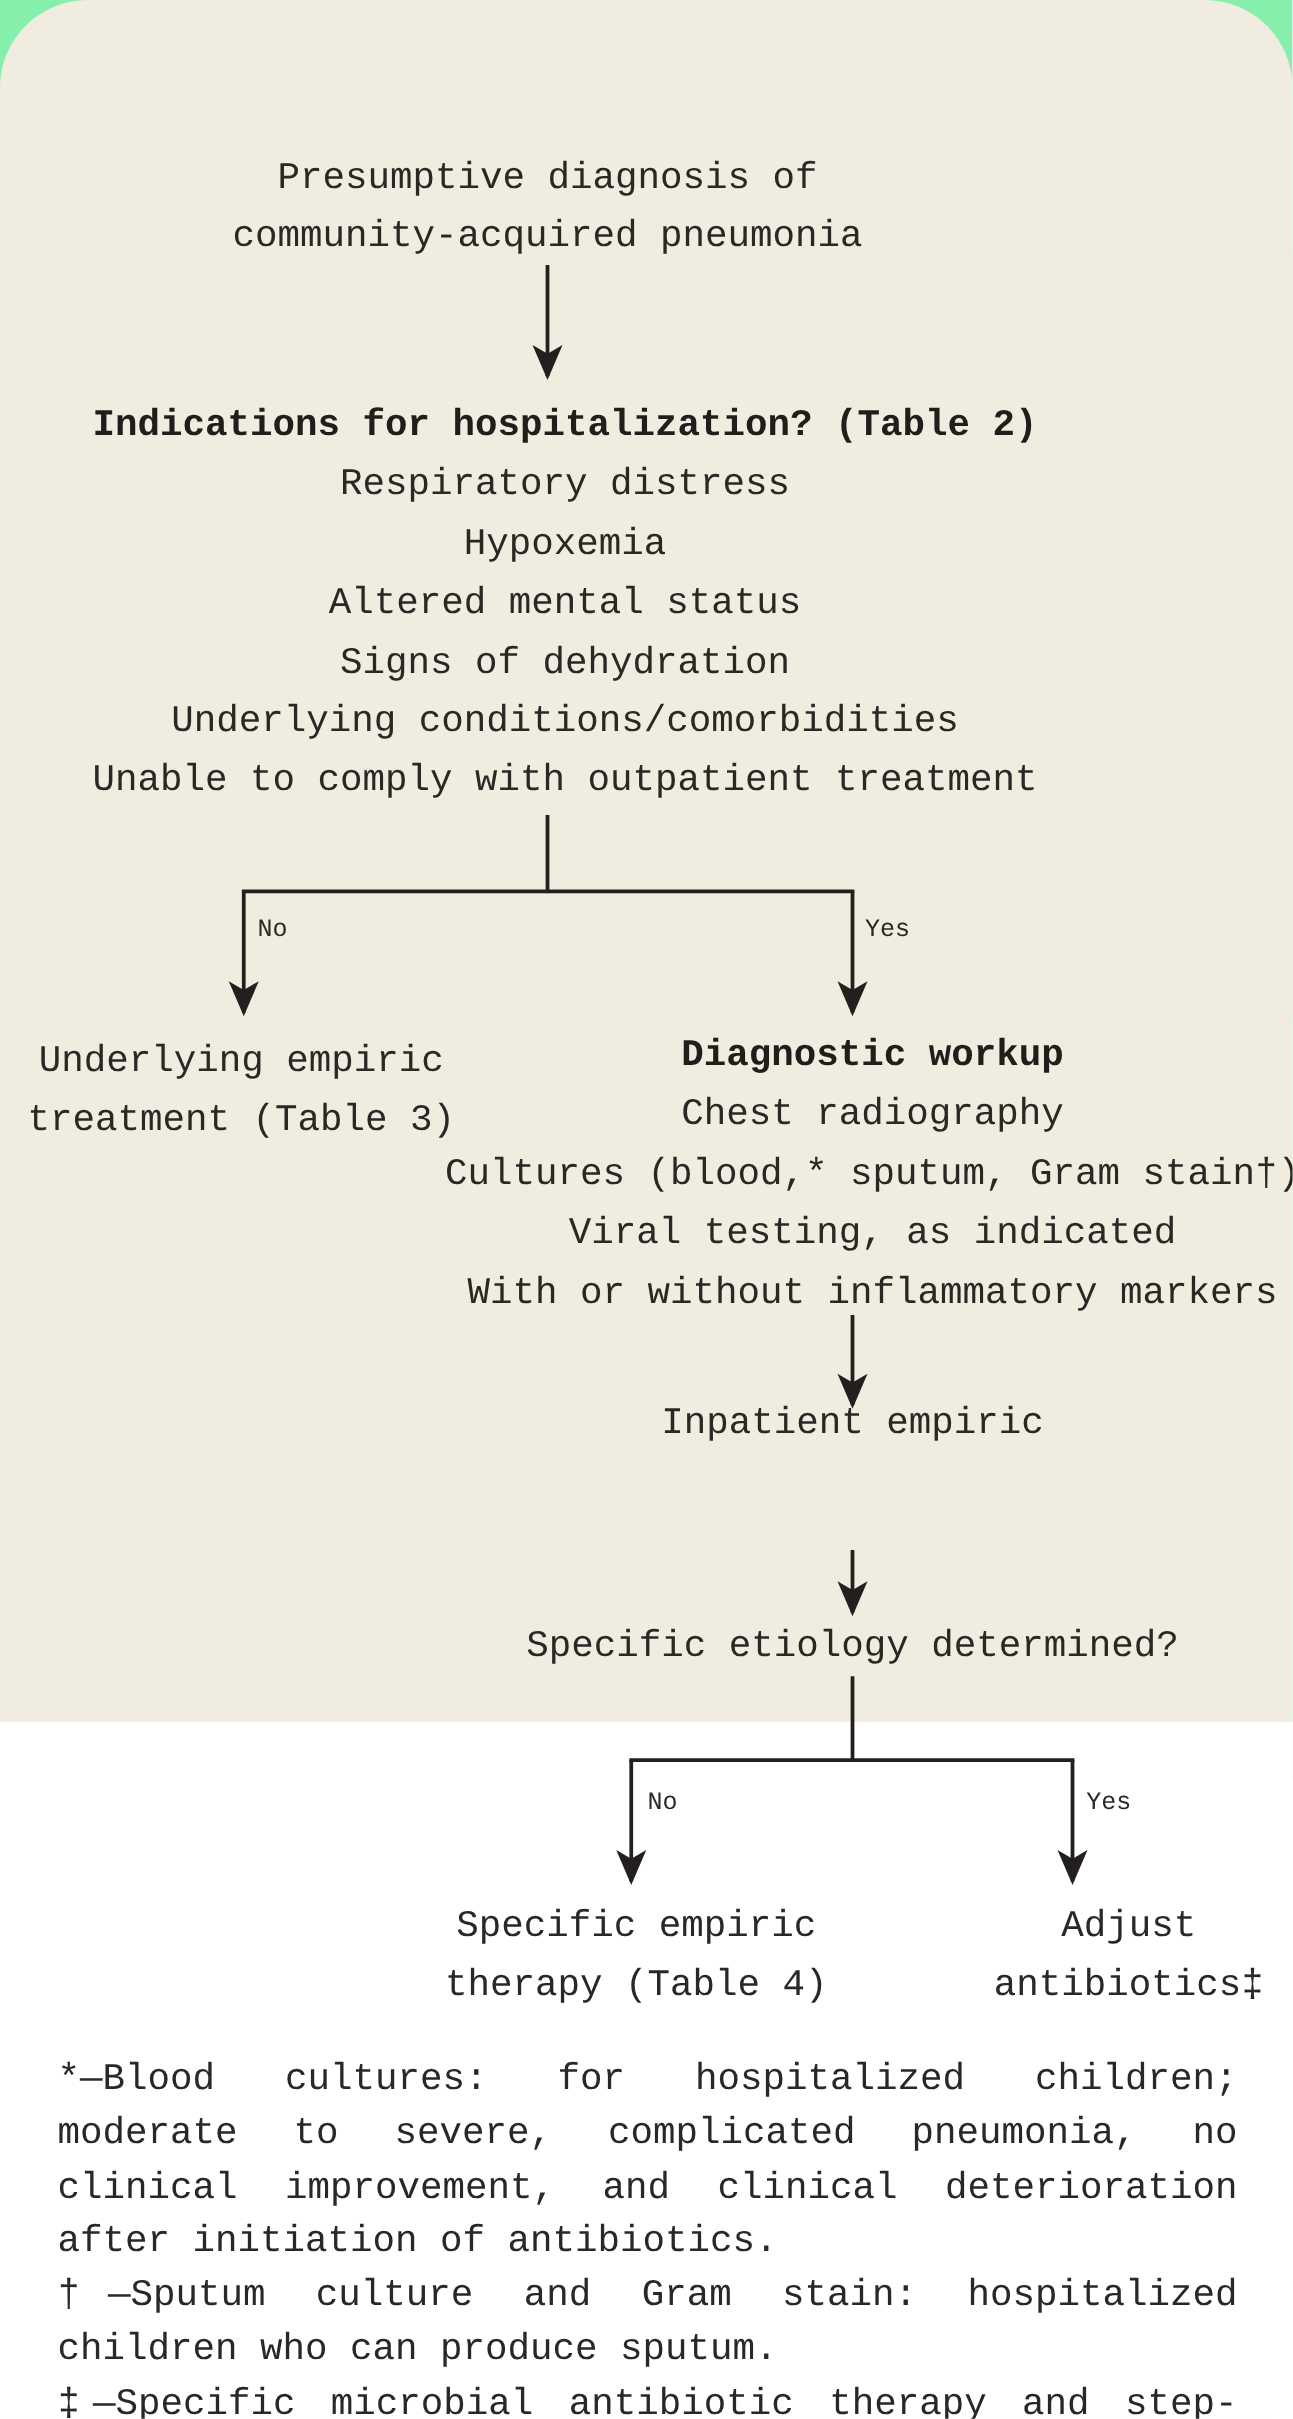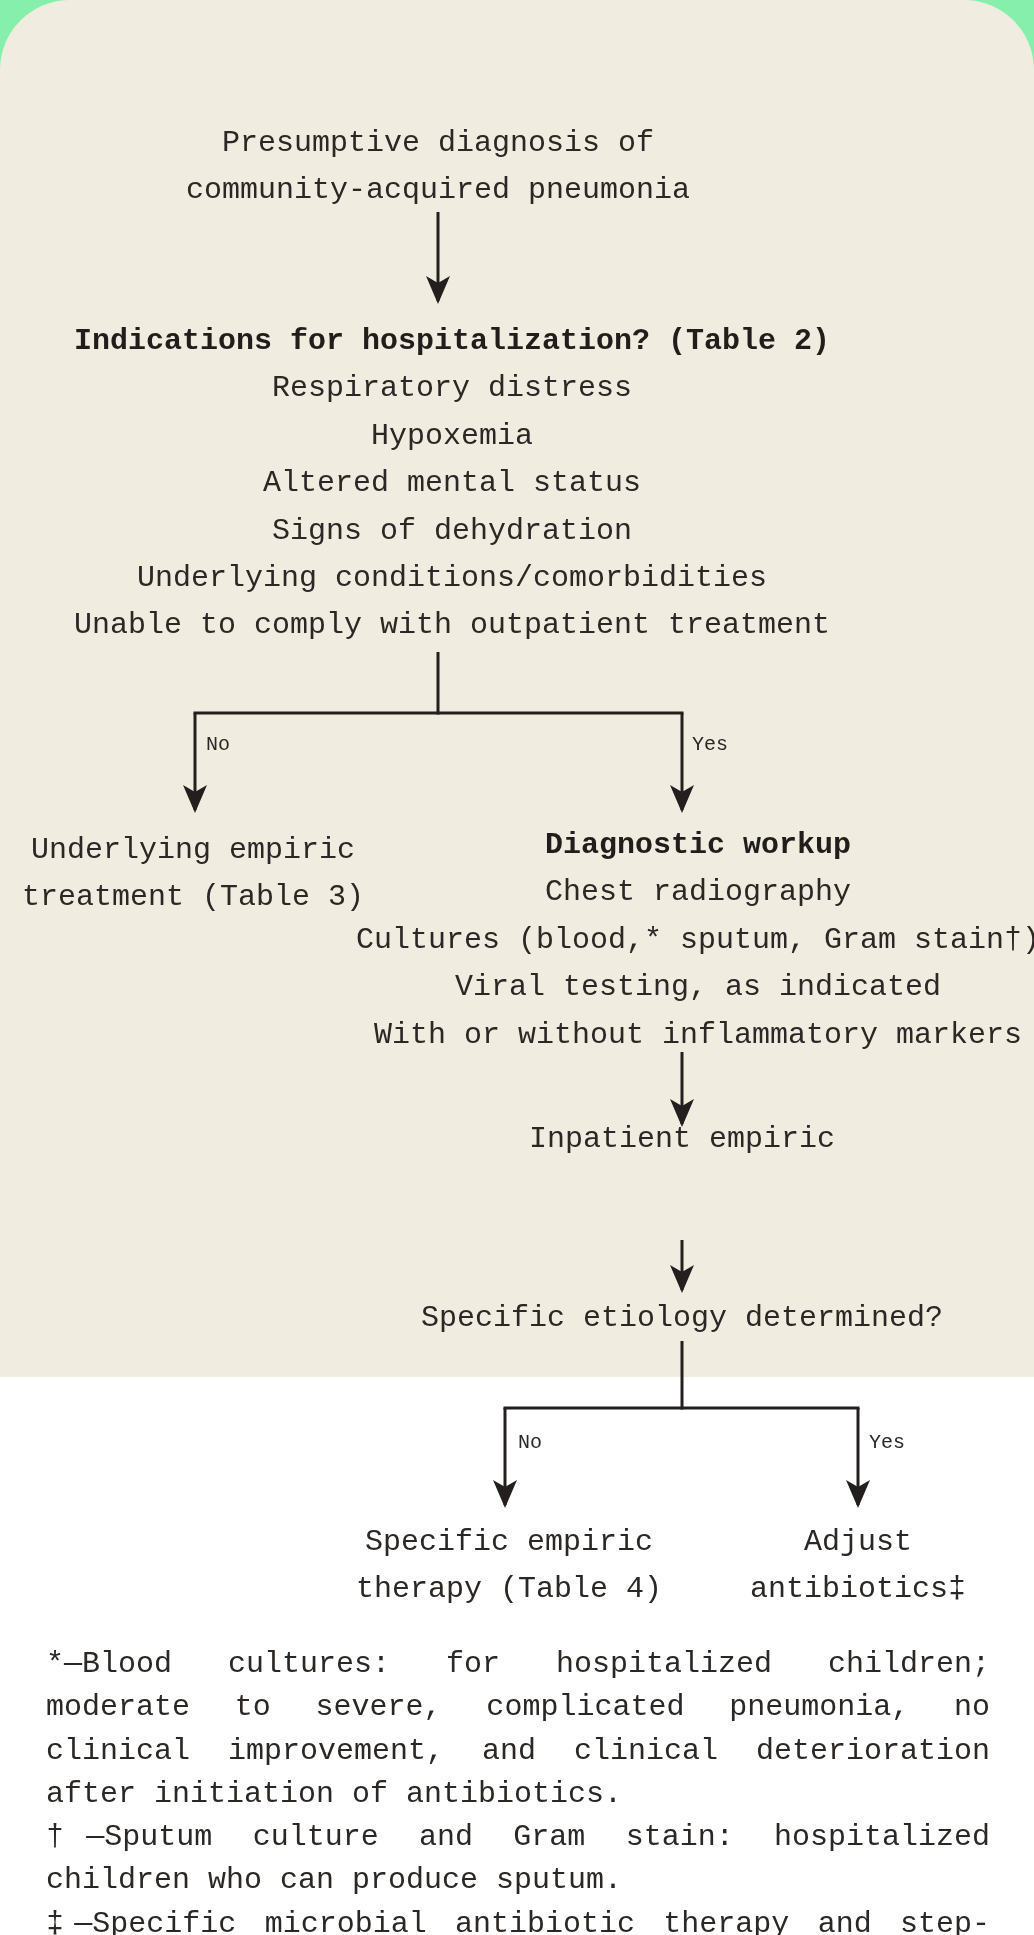--- a/index.html
+++ b/index.html
@@ -83,21 +83,21 @@
   <div class="node centered" style="left:682px;top:1301px;">Specific etiology determined?</div>
 
   <div class="edge-label" style="left:518px;top:1431px;">No</div>
   <div class="edge-label" style="left:869px;top:1431px;">Yes</div>
 
   <div class="node centered" style="left:509px;top:1519px;">
     <div class="ln">Specific empiric</div>
     <div class="ln">therapy (Table 4)</div>
   </div>
 
-  <div class="node centered" style="left:858px;top:1519px;">
+  <div class="node centered" style="left:903px;top:1519px;">
     <div class="ln">Adjust</div>
     <div class="ln">antibiotics‡</div>
   </div>
 
   <div class="footnotes">
     <p>*—Blood cultures: for hospitalized children; moderate to severe, complicated pneumonia, no clinical improvement, and clinical deterioration after initiation of antibiotics.</p>
     <p>†—Sputum culture and Gram stain: hospitalized children who can produce sputum.</p>
     <p>‡—Specific microbial antibiotic therapy and step-down options in the Infectious Diseases Society of America guidelines.</p>
   </div>
 </div>

